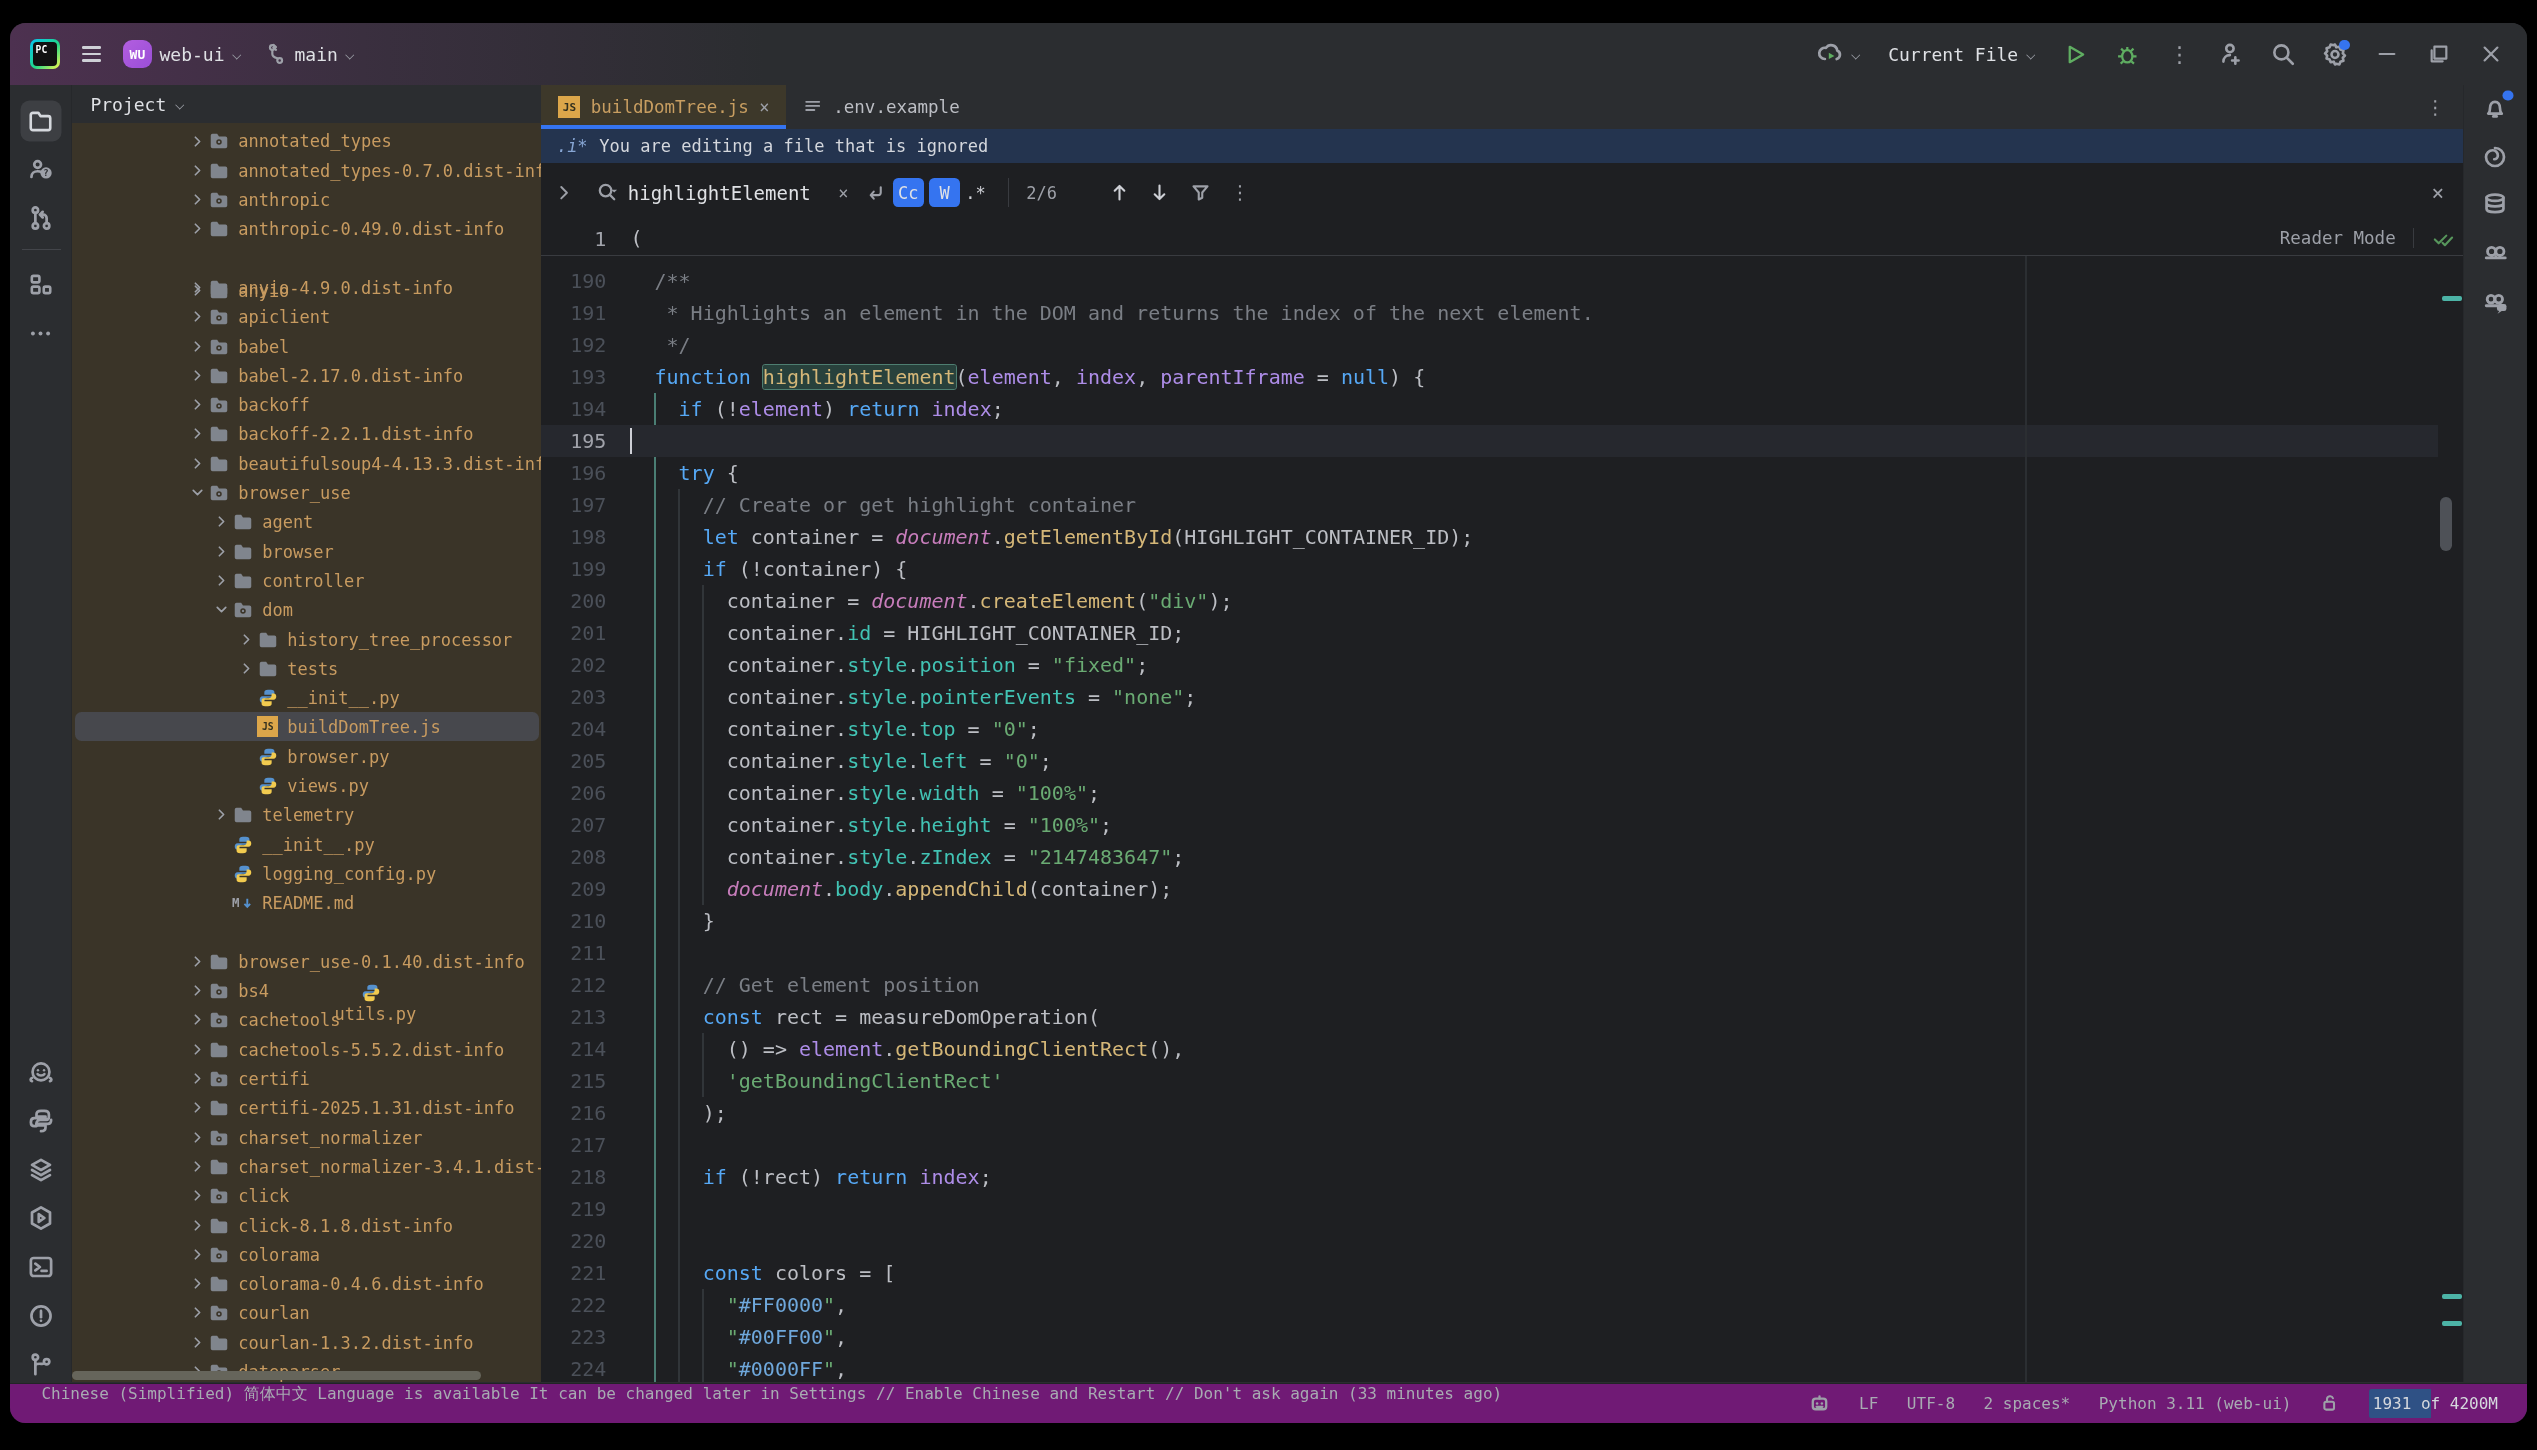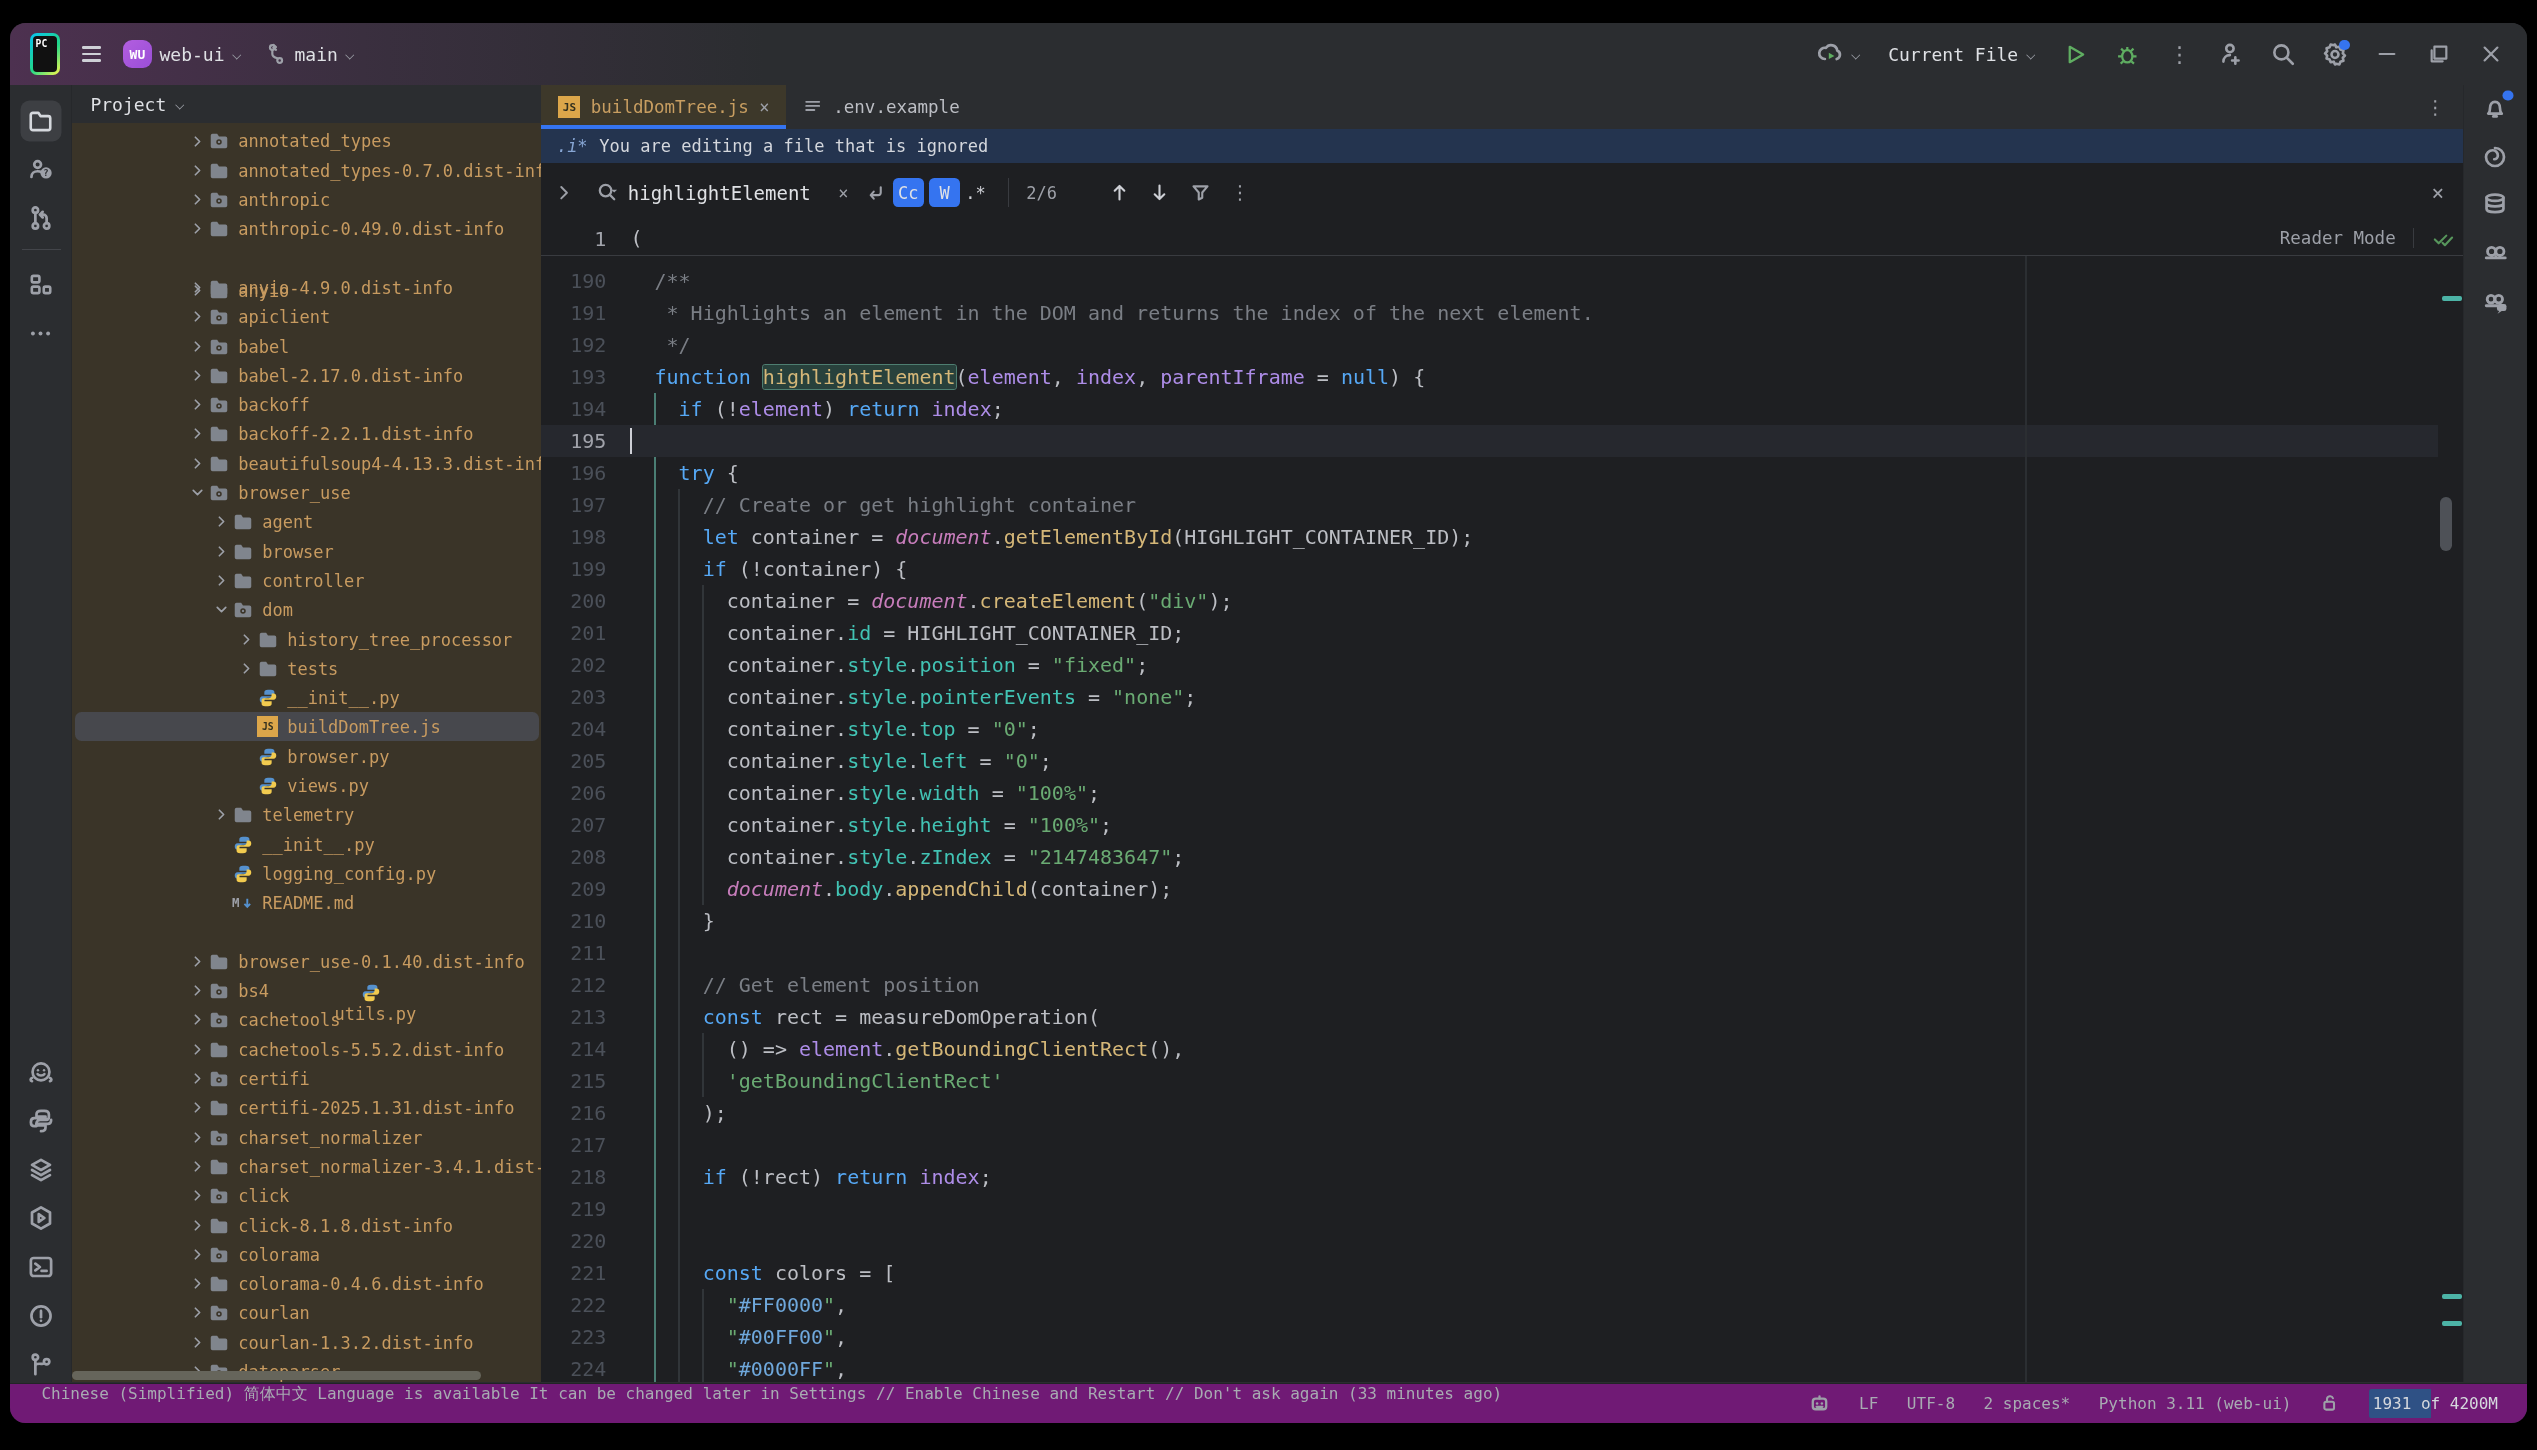--- a/index.html
+++ b/index.html
@@ -8,21 +8,21 @@
 
   #window { position:absolute; left:10.4px; top:23px; width:2517px; height:1400px;
     background:#2B2D30; border-radius:15.5px; overflow:hidden; }
 
   
   #titlebar { position:absolute; left:0; top:0; width:100%; height:62px;
     background:linear-gradient(90deg,#4D3150 0%,#3A2F3F 14%,#2B2D30 30%);
     display:flex; align-items:center; }
   .tb-left { display:flex; align-items:center; gap:22px; padding-left:19.4px; }
   .tb-right { margin-left:auto; display:flex; align-items:center; gap:26px; padding-right:23px; }
-  #pc-logo { width:30px; height:42px; border-radius:7px;
+  #pc-logo { width:30px; height:30px; border-radius:7px;
     background:linear-gradient(135deg,#07C3F2,#21D789 55%,#FCF84A); position:relative; }
   #pc-logo .inner { position:absolute; inset:3.2px; background:#111; border-radius:3.9px;
     color:#fff; font-size:9.7px; font-weight:bold; padding:1.9px 0 0 2.6px; }
   .hamburger span { display:block; width:19.4px; height:2.6px; background:#CED0D6; border-radius:1.3px; margin:3.9px 0; }
   #wu-badge { width:28.5px; height:28.5px; border-radius:9px; background:linear-gradient(135deg,#B35EE0,#9A4ED6);
     color:#fff; font-size:13px; font-weight:bold; display:flex; align-items:center; justify-content:center; }
   .tb-text { color:#DFE1E5; font-size:18px; }
   .caret { width:10.4px; height:6.5px; display:inline-block; position:relative; }
   .caret:before { content:""; position:absolute; left:0.6px; top:0; width:6.5px; height:6.5px;
     border-right:1.9px solid #9DA0A8; border-bottom:1.9px solid #9DA0A8; transform:rotate(45deg) scale(.8); }

